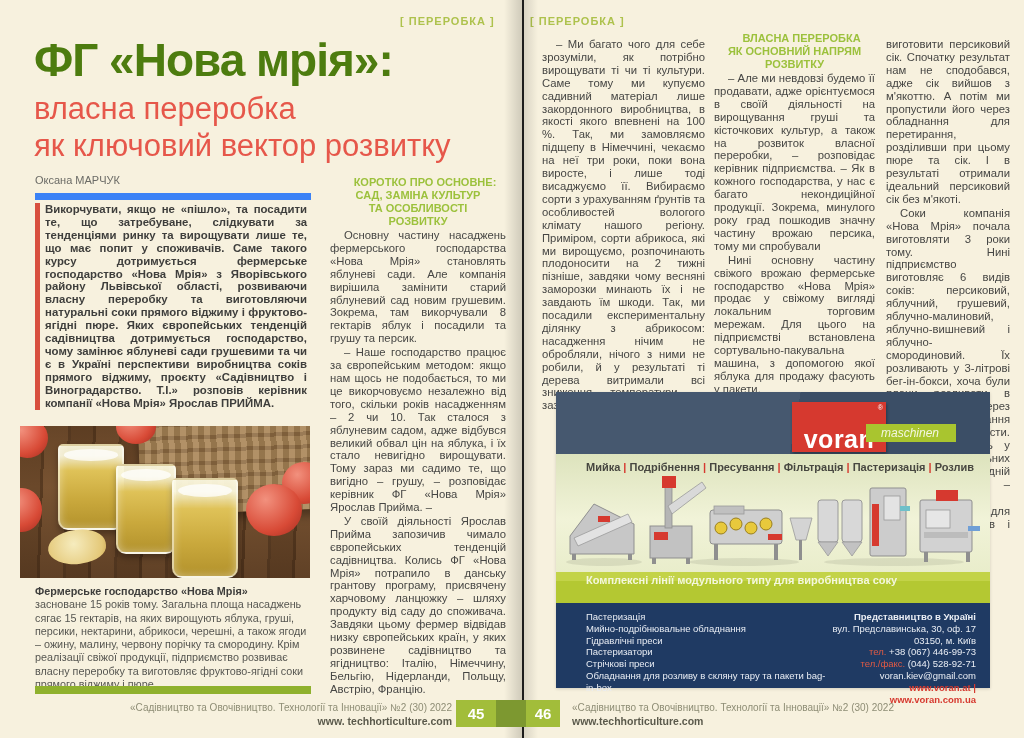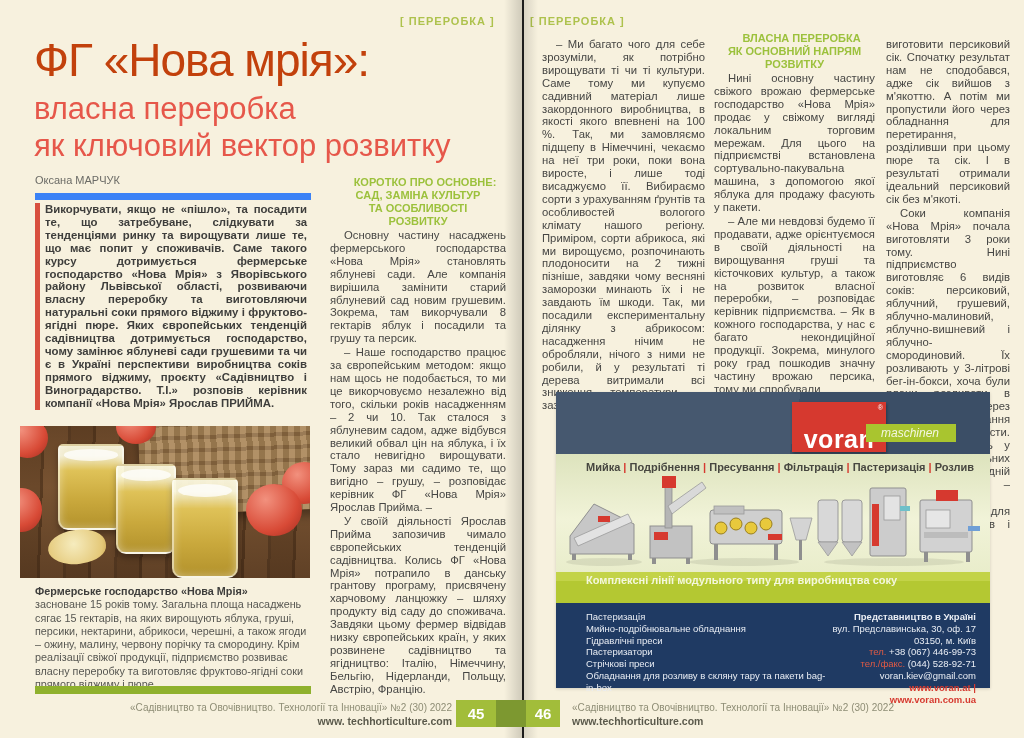--- a/index.html
+++ b/index.html
@@ -11,21 +11,21 @@
   .tag-left{left:400px;}
   .tag-right{left:530px;}
 
   
   .gutter-line{position:absolute;left:522px;top:0;width:2px;height:738px;background:#1c1c1c;}
   .gutter-shadow-l{position:absolute;left:504px;top:0;width:18px;height:738px;background:linear-gradient(to right,rgba(0,0,0,0),rgba(0,0,0,0.16));}
   .gutter-shadow-r{position:absolute;left:524px;top:0;width:14px;height:738px;background:linear-gradient(to left,rgba(0,0,0,0),rgba(0,0,0,0.12));}
 
   
   .title-block{position:absolute;left:34px;top:34px;width:470px;}
-  .title-green{font-size:46px;line-height:52px;font-weight:normal;color:#c2410c;letter-spacing:-1px;margin:0;}
+  .title-green{font-size:46px;line-height:52px;font-weight:bold;color:#4d7c0f;letter-spacing:-1px;margin:0;}
   .title-red{font-size:31px;line-height:37px;font-weight:400;color:#e6574a;margin:4px 0 0 0;white-space:pre-line;}
 
   
   .author{position:absolute;left:35px;top:174px;width:276px;font-size:11px;color:#6b6b66;padding-bottom:7px;border-bottom:7px solid #3b82f6;}
   .intro{position:absolute;left:35px;top:203px;width:262px;border-left:5px solid #d84f3e;padding-left:5px;
          font-size:11.4px;line-height:12.9px;font-weight:bold;color:#3e3e3c;text-align:justify;}
 
   
   .photo{position:absolute;left:20px;top:426px;width:290px;height:152px;overflow:hidden;
          background:
@@ -149,22 +149,22 @@
   <div class="gutter-shadow-r"></div>
   <div class="gutter-line"></div>
 
   <div class="col rcol1">
     <p>– Ми багато чого для себе зрозуміли, як потрібно вирощувати ті чи ті культури. Саме тому ми купуємо садивний матеріал лише закордонного виробництва, в якості якого впевнені на 100 %. Так, ми замовляємо підщепу в Німеччині, чекаємо на неї три роки, поки вона виросте, і лише тоді висаджуємо її. Вибираємо сорти з урахуванням ґрунтів та особливостей вологого клімату нашого регіону. Приміром, сорти абрикоса, які ми вирощуємо, розпочинають плодоносити на 2 тижні пізніше, завдяки чому весняні заморозки минають їх і не завдають їм шкоди. Так, ми посадили експериментальну ділянку з абрикосом: насадження нічим не обробляли, нічого з ними не робили, й у результаті ті дерева витримали всі зниження температури, – зазначає Ярослав Прийма.</p>
   </div>
   <div class="col rcol2">
     <p class="col-heading">ВЛАСНА ПЕРЕРОБКА
 ЯК ОСНОВНИЙ НАПРЯМ
 РОЗВИТКУ</p>
+    <p>– Але ми невдовзі будемо її продавати, адже орієнтуємося в своїй діяльності на вирощування груші та кісточкових культур, а також на розвиток власної переробки, – розповідає керівник підприємства. – Як в кожного господарства, у нас є багато некондиційної продукції. Зокрема, минулого року град пошкодив значну частину врожаю персика, тому ми спробували</p>
     <p>Нині основну частину свіжого врожаю фермерське господарство «Нова Мрія» продає у свіжому вигляді локальним торговим мережам. Для цього на підприємстві встановлена сортувально-пакувальна машина, з допомогою якої яблука для продажу фасують у пакети.</p>
-    <p>– Але ми невдовзі будемо її продавати, адже орієнтуємося в своїй діяльності на вирощування груші та кісточкових культур, а також на розвиток власної переробки, – розповідає керівник підприємства. – Як в кожного господарства, у нас є багато некондиційної продукції. Зокрема, минулого року град пошкодив значну частину врожаю персика, тому ми спробували</p>
   </div>
   <div class="col rcol3">
     <p class="noindent">виготовити персиковий сік. Спочатку результат нам не сподобався, адже сік вийшов з м'якоттю. А потім ми пропустили його через обладнання для перетирання, розділивши при цьому пюре та сік. І в результаті отримали ідеальний персиковий сік без м'якоті.</p>
     <p>Соки компанія «Нова Мрія» почала виготовляти 3 роки тому. Нині підприємство виготовляє 6 видів соків: персиковий, яблучний, грушевий, яблучно-малиновий, яблучно-вишневий і яблучно-смородиновий. Їх розливають у 3-літрові бег-ін-бокси, хоча були плани розливати в скляну тару, але через війну це питання довелося відкласти. Соки реалізовують у двох локальних мережах, та в одній всеукраїнській – «Епіцентрі».</p>
     <p>Усю сировину для виготовлення соків і пюре ФГ</p>
   </div>
 
   <div class="ad">
     <div class="ad-header">
       <div class="voran-box">

